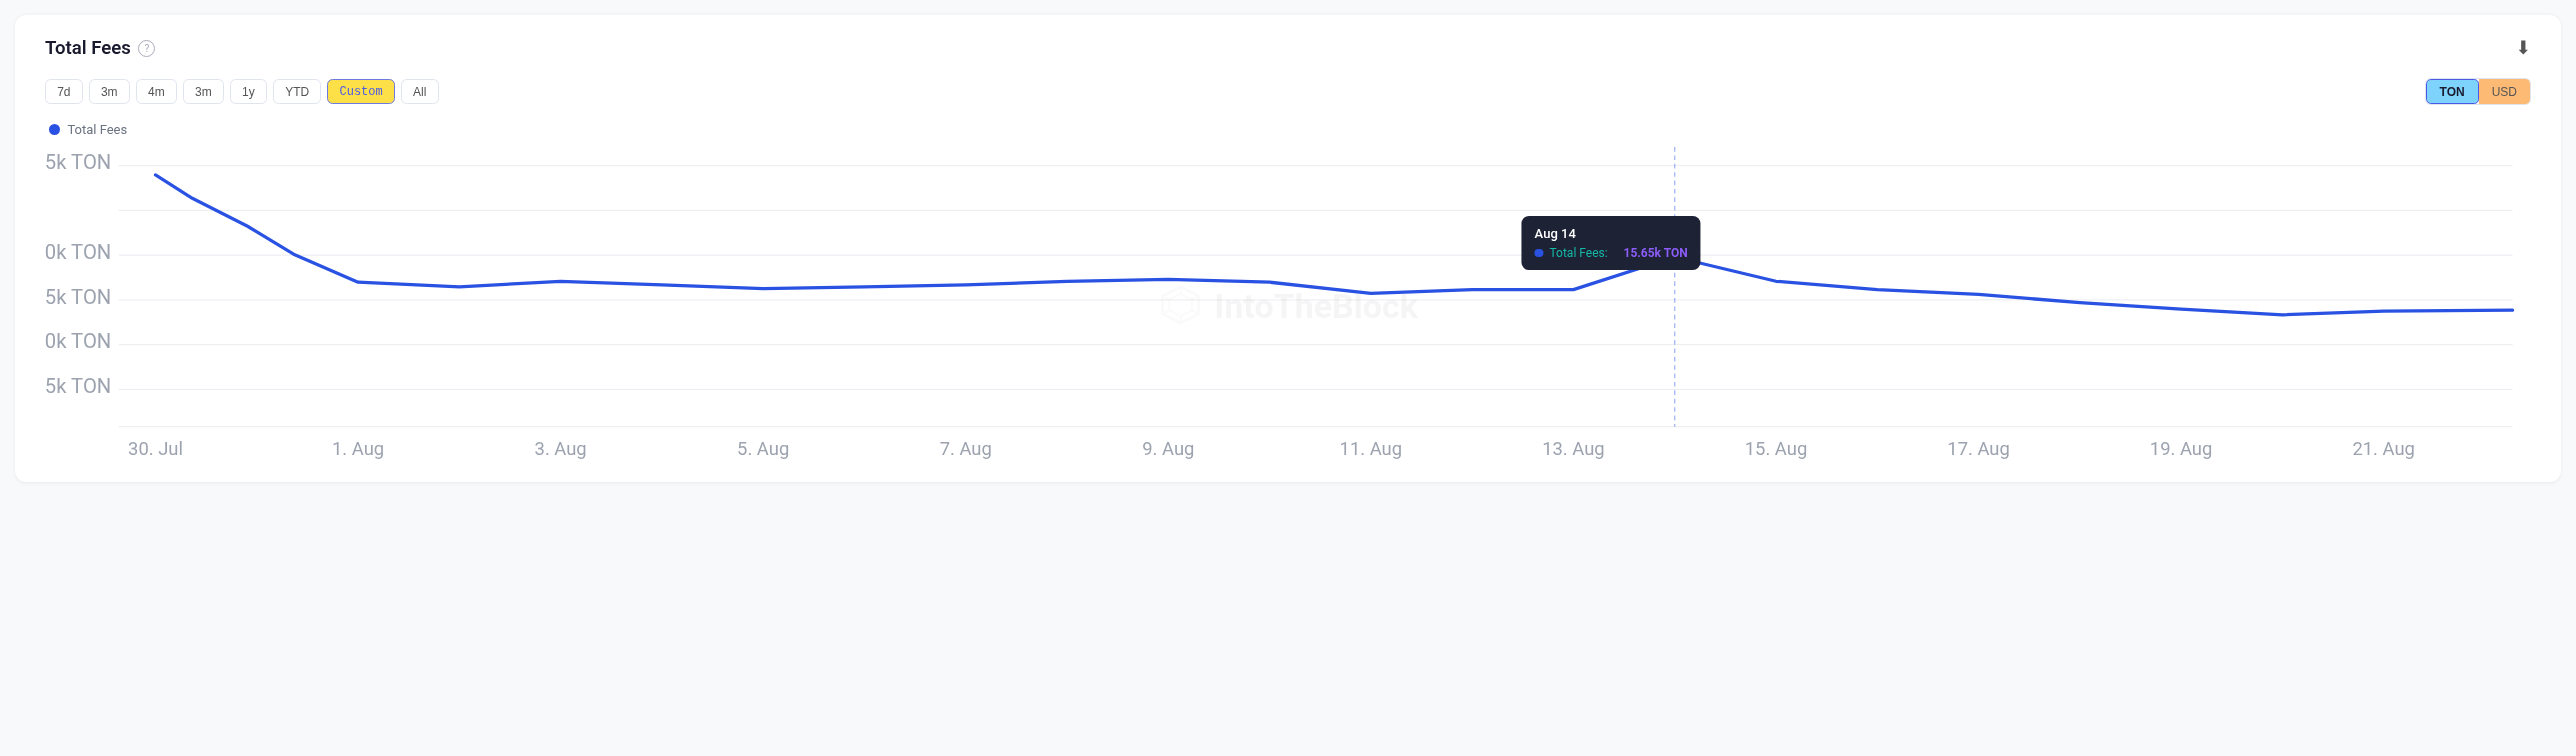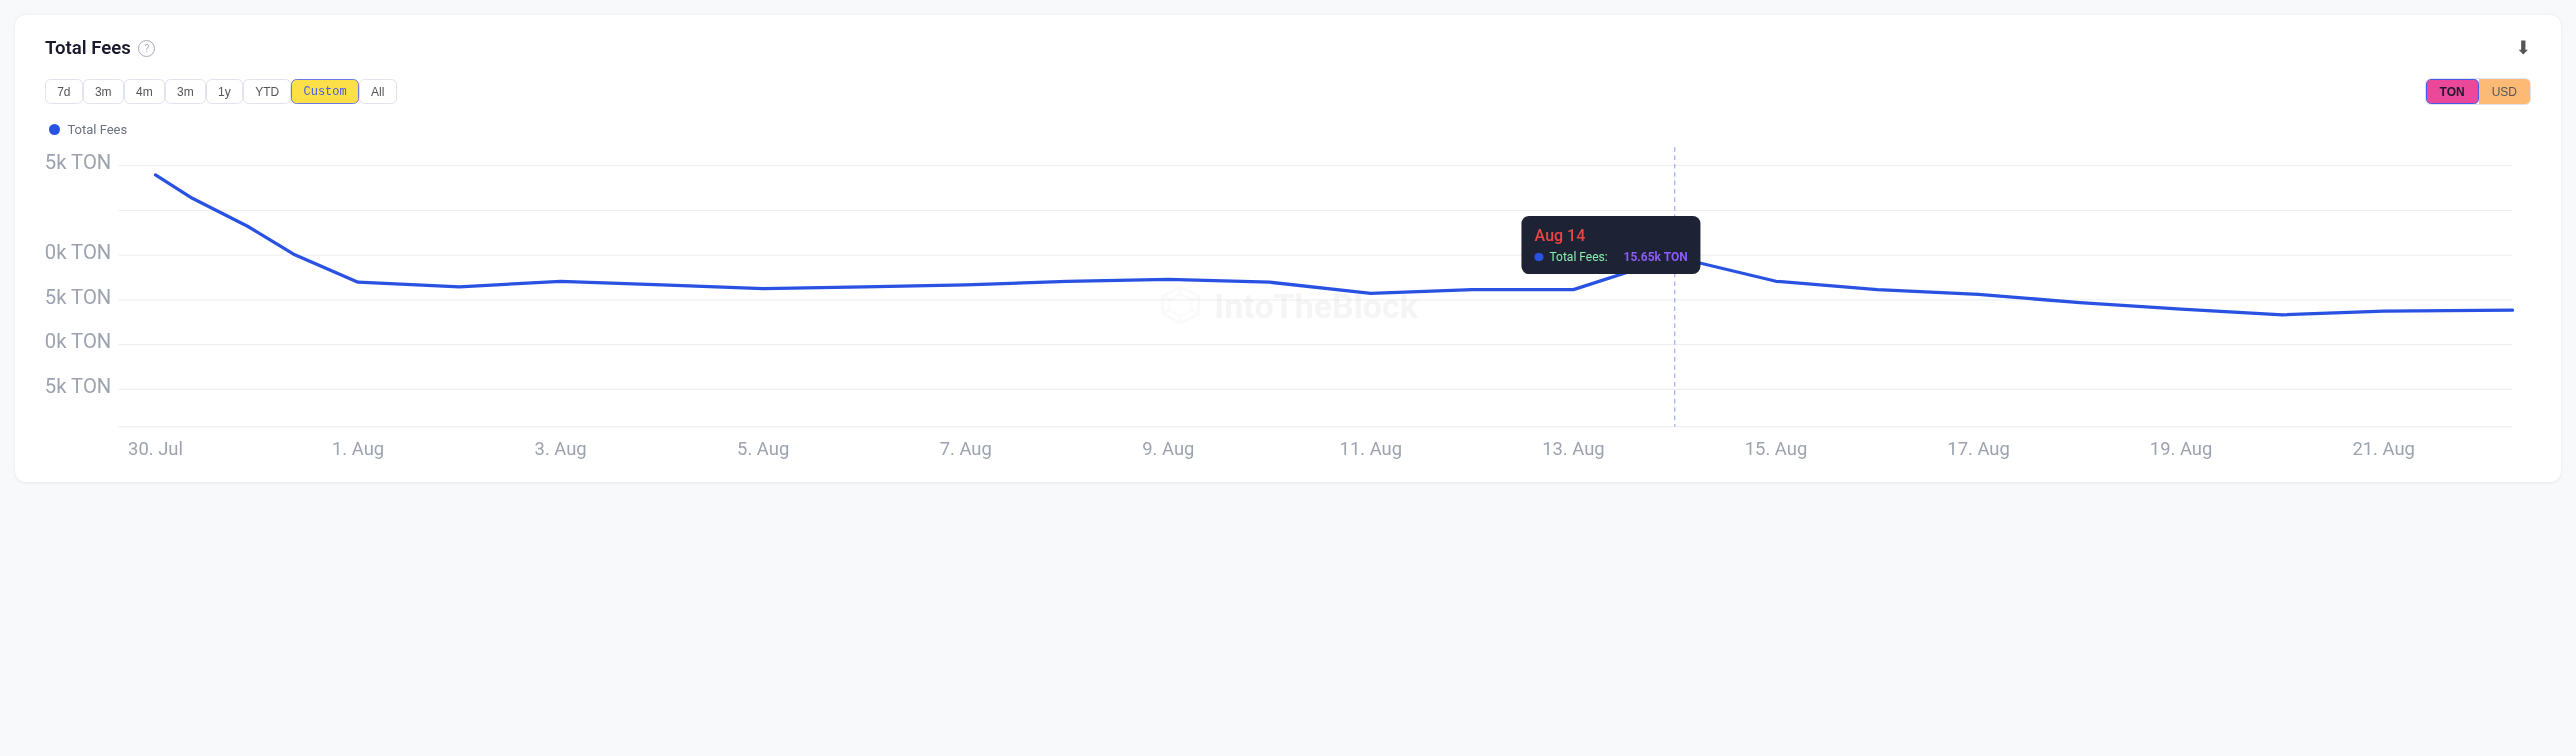--- a/index.html
+++ b/index.html
@@ -50,21 +50,21 @@
       cursor: pointer;
     }
     .controls-row {
       display: flex;
       align-items: center;
       justify-content: space-between;
       margin-bottom: 17px;
     }
     .time-filters {
       display: flex;
-      gap: 0;
+      gap: 6px;
       justify-content: flex-end;
     }
     .filter-btn {
       padding: 4.7px 11.2px;
       border-radius: 5.6px;
       border: 0.9px solid #e0e4ef;
       background: #fff;
       font-size: 12px;
       color: #555;
       cursor: pointer;
@@ -84,21 +84,21 @@
     }
     .currency-btn {
       padding: 4.7px 13px;
       font-size: 12px;
       border: none;
       background: #fdba74;
       color: #555;
       cursor: pointer;
     }
     .currency-btn.active {
-      background: #ec4899;
+      background: #7dd3fc;
       color: #1a1a2e;
       font-weight: 600;
       border: 1.4px solid #4a5ae8;
       border-radius: 4.7px;
     }
     .legend-row {
       display: flex;
       align-items: center;
       gap: 7.5px;
       margin-bottom: 9.3px;
@@ -148,38 +148,38 @@
       position: absolute;
       background: #1e2235;
       color: #fff;
       border-radius: 7.5px;
       padding: 9.3px 13px;
       font-size: 12px;
       pointer-events: none;
       min-width: 168px;
     }
     .tooltip-date {
-      font-size: 16px;
+      font-size: 13px;
       font-weight: 500;
       margin-bottom: 5.6px;
-      color: #ef4444;
+      color: #ffffff;
     }
     .tooltip-value-row {
       display: flex;
       align-items: center;
       gap: 6.5px;
     }
     .tooltip-dot {
       width: 8.4px;
       height: 8.4px;
       border-radius: 50%;
       background: #2952e3;
       flex-shrink: 0;
     }
-    .tooltip-label { color: #86efac; }
+    .tooltip-label { color: #14b8a6; }
     .tooltip-val { font-weight: 700; color: #8b5cf6; }
   </style>
 </head>
 <body>
 
 <div class="chart-container">
 
   <div class="header-row">
     <div class="title-group">
       <span class="chart-title">Total Fees</span>

